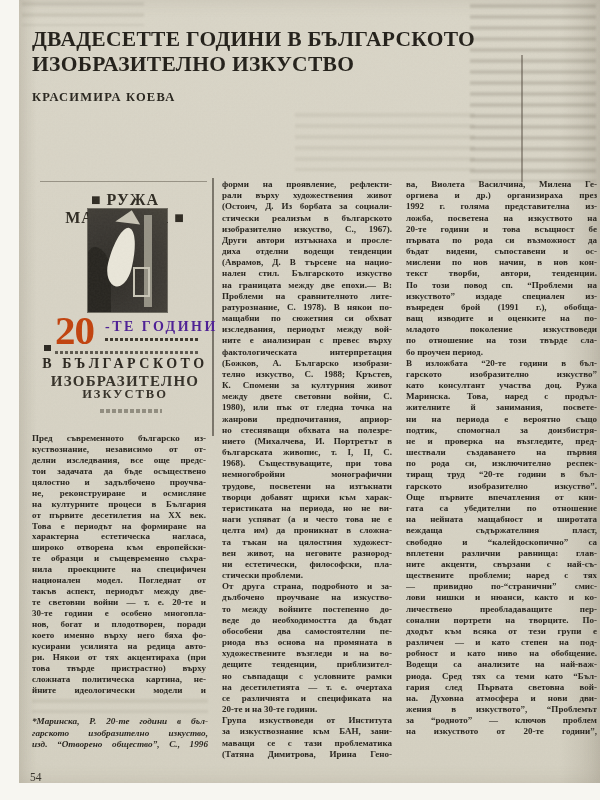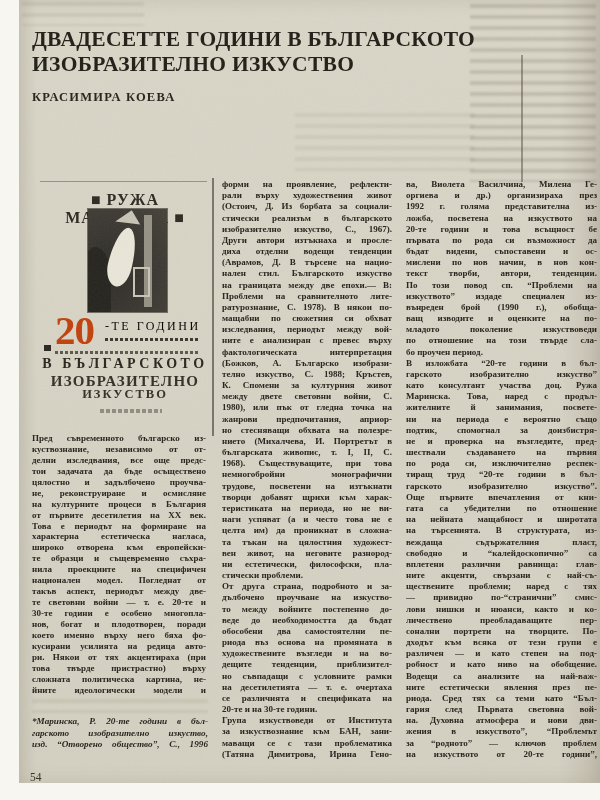--- a/index.html
+++ b/index.html
@@ -32,21 +32,21 @@
   .art-strip{left:56px;top:6px;width:8px;height:92px;background:#a6a294;opacity:.85;}
   .art-hat{left:28px;top:1px;width:0;height:0;border-left:15px solid transparent;
            border-right:10px solid transparent;border-bottom:13px solid #c9c5b6;transform:rotate(7deg);}
   .art-leaf{left:22px;top:18px;width:24px;height:60px;background:#eae7da;
             border-radius:50% 50% 45% 55% / 65% 65% 35% 35%;transform:rotate(14deg);}
   .art-frame{left:45px;top:58px;width:13px;height:26px;border:2px solid #c9c6b7;}
   .art-sil{left:-7px;top:38px;width:30px;height:70px;background:#26241f;
            border-radius:45% 55% 0 0 / 60% 40% 0 0;}
   .cov-20{left:55px;top:311px;font-weight:bold;font-size:41px;line-height:38px;
           letter-spacing:-1px;color:#c2410c;}
-  .cov-te{left:105px;top:319px;font-weight:normal;font-size:12px;letter-spacing:2.5px;color:#000000;}
+  .cov-te{left:105px;top:319px;font-weight:bold;font-size:14px;letter-spacing:2.5px;color:#4c1d95;}
   .cov-ul1{left:105px;top:338px;width:95px;height:3px;
            background:repeating-linear-gradient(90deg,#3c382f 0 3px, rgba(0,0,0,0) 3px 5px);}
   .cov-ul2{left:55px;top:351px;width:145px;height:3px;opacity:.8;
            background:repeating-linear-gradient(90deg,#3c382f 0 3px, rgba(0,0,0,0) 3px 5px);}
   .cov-sq{left:44px;top:345px;width:7px;height:6px;background:#2a2721;}
   .cov-l2{left:42px;top:356px;width:166px;text-align:center;font-weight:bold;font-size:14px;
           letter-spacing:3.5px;color:#2a261f;}
   .cov-l3{left:42px;top:373px;width:166px;text-align:center;font-weight:bold;font-size:15px;
           letter-spacing:1.2px;color:#332f27;}
   .cov-l4{left:42px;top:387px;width:166px;text-align:center;font-weight:bold;font-size:12.5px;
@@ -192,55 +192,53 @@
       <div class="tl">оргиева и др.) организираха през</div>
       <div class="tl">1992 г. голяма представителна из-</div>
       <div class="tl">ложба, посветена на изкуството на</div>
       <div class="tl">20-те години и това всъщност бе</div>
       <div class="tl">първата по рода си възможност да</div>
       <div class="tl">бъдат видени, съпоставени и ос-</div>
       <div class="tl">мислени по нов начин, в нов кон-</div>
       <div class="tl">текст творби, автори, тенденции.</div>
       <div class="tl">По този повод сп. “Проблеми на</div>
       <div class="tl">изкуството” издаде специален из-</div>
-      <div class="tl">вънреден брой (1990 г.), обобща-</div>
+      <div class="tl">вънреден брой (1991 г.), обобща-</div>
       <div class="tl">ващ изводите и оценките на по-</div>
       <div class="tl">младото поколение изкуствоведи</div>
       <div class="tl">по отношение на този твърде сла-</div>
       <div class="tl short">бо проучен период.</div>
       <div class="tl">В изложбата “20-те години в бъл-</div>
       <div class="tl">гарското изобразително изкуство”</div>
       <div class="tl">като консултант участва доц. Ружа</div>
       <div class="tl">Маринска. Това, наред с продъл-</div>
       <div class="tl">жителните й занимания, посвете-</div>
       <div class="tl">ни на периода е вероятно също</div>
       <div class="tl">подтик, спомогнал за доизбистря-</div>
       <div class="tl">не и проверка на възгледите, пред-</div>
       <div class="tl">шествали създаването на първия</div>
       <div class="tl">по рода си, изключително респек-</div>
       <div class="tl">тиращ труд “20-те години в бъл-</div>
       <div class="tl">гарското изобразително изкуство”.</div>
       <div class="tl">Още първите впечатления от кни-</div>
       <div class="tl">гата са убедителни по отношение</div>
       <div class="tl">на нейната мащабност и широтата</div>
-      <div class="tl">на търсенията. В структурата, из-</div>
       <div class="tl">веждаща съдържателния пласт,</div>
       <div class="tl">свободно и “калейдоскопично” са</div>
       <div class="tl">вплетени различни равнища: глав-</div>
       <div class="tl">ните акценти, свързани с най-съ-</div>
       <div class="tl">ществените проблеми; наред с тях</div>
       <div class="tl">— привидно по-“странични” смис-</div>
       <div class="tl">лови нишки и нюанси, както и ко-</div>
       <div class="tl">личествено преобладаващите пер-</div>
       <div class="tl">сонални портрети на творците. По-</div>
       <div class="tl">дходът към всяка от тези групи е</div>
       <div class="tl">различен — и като степен на под-</div>
       <div class="tl">робност и като ниво на обобщение.</div>
       <div class="tl">Водещи са анализите на най-важ-</div>
-      <div class="tl">ните естетически явления през пе-</div>
       <div class="tl">риода. Сред тях са теми като “Бъл-</div>
       <div class="tl">гария след Първата световна вой-</div>
       <div class="tl">на. Духовна атмосфера и нови дви-</div>
       <div class="tl">жения в изкуството”, “Проблемът</div>
       <div class="tl">за “родното” — ключов проблем</div>
       <div class="tl">на изкуството от 20-те години”,</div>
     </div>
 
   <div class="abs footnote">
       <div class="tl">*Маринска, Р. 20-те години в бъл-</div>

